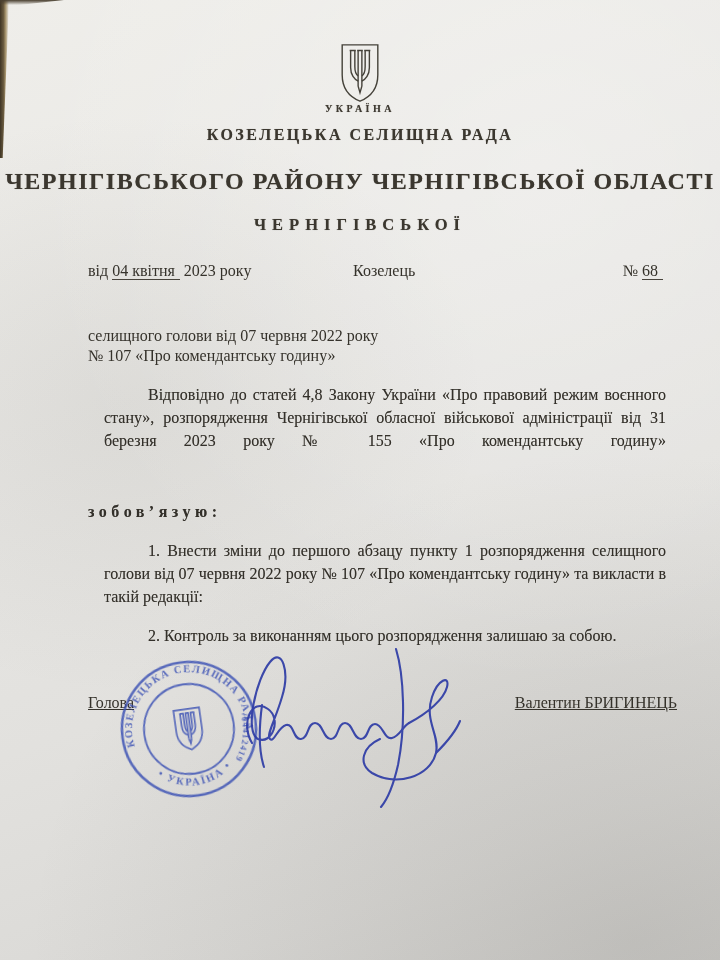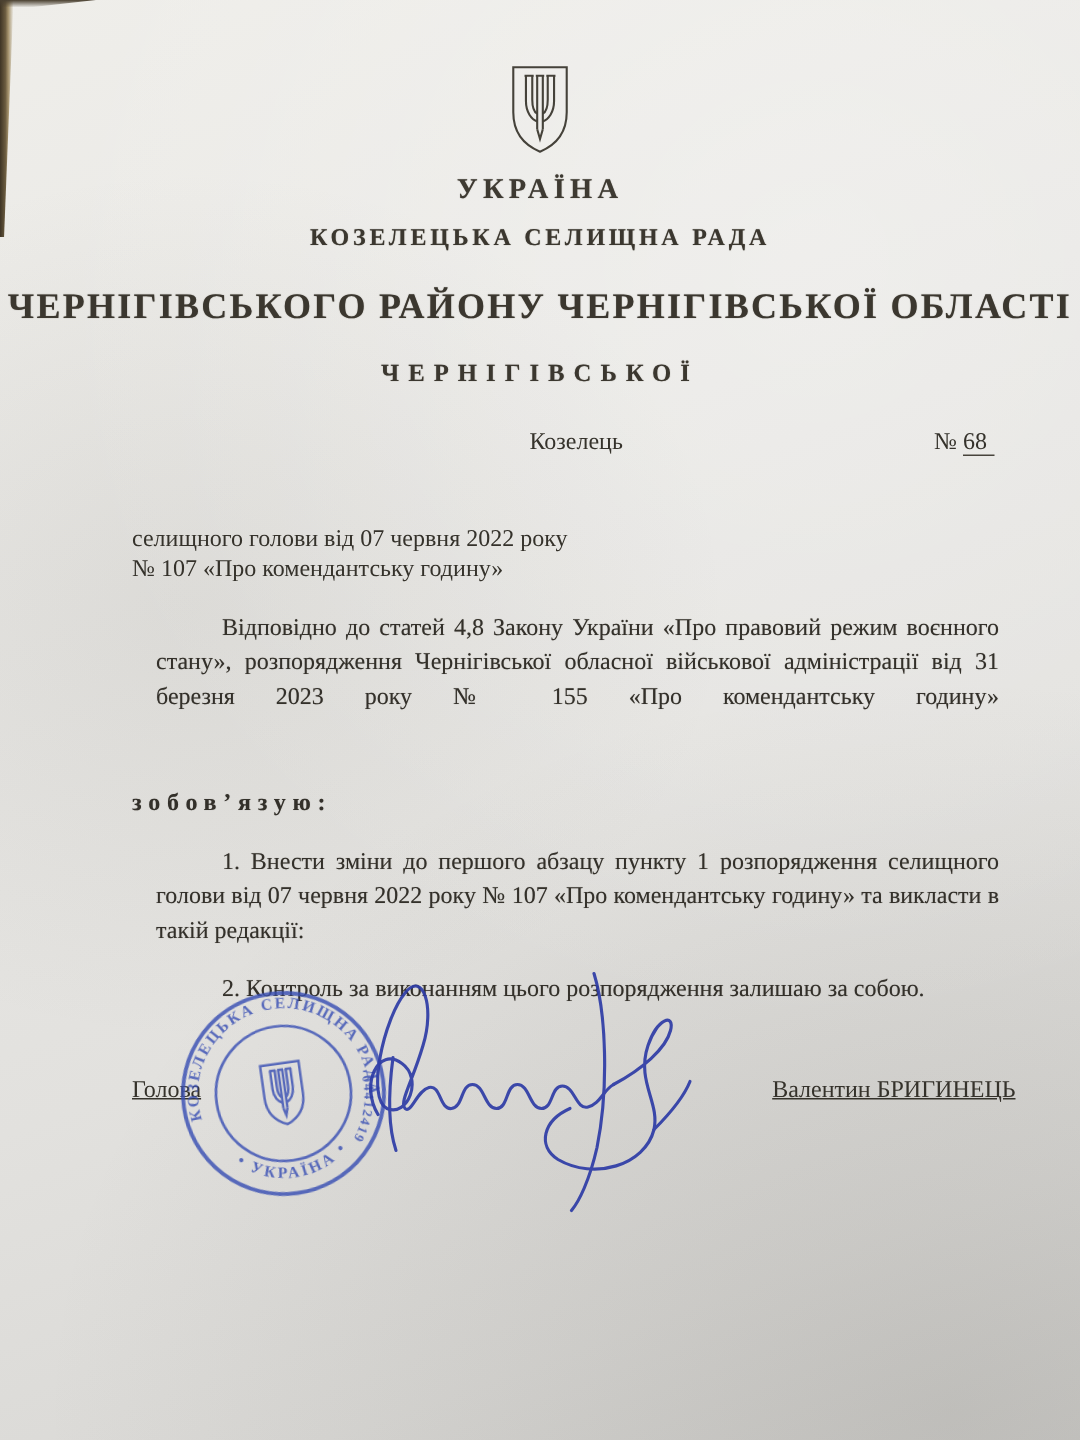--- a/index.html
+++ b/index.html
@@ -18,21 +18,21 @@
     background:linear-gradient(to right,#3e3424 0%,#6b5c40 40%,#a6946e 62%,rgba(166,148,110,0) 100%);
     clip-path:polygon(0 0,100% 0,30% 100%,0 100%);
   }
   .photo-edge-top{
     position:absolute;left:0;top:0;width:64px;height:5px;z-index:5;
     background:linear-gradient(to bottom,#4a4030,rgba(74,64,48,0));
     clip-path:polygon(0 0,100% 0,30% 100%,0 100%);
   }
   .hdr{ text-align:center; text-shadow:0 0 .7px rgba(62,56,44,.55); }
   .emblem-wrap{padding-top:43px;text-align:center;height:60px;}
-  .country{margin-top:13px;font-weight:bold;font-size:19px;letter-spacing:3.5px;color:#3e3a32;}
+  .country{font-weight:bold;font-size:10px;letter-spacing:3.5px;color:#3e3a32;}
   .council{margin-top:12px;font-weight:bold;font-size:16px;letter-spacing:2.5px;color:#3b372f;}
   .region{margin-top:24px;font-weight:bold;font-size:24px;letter-spacing:1.5px;color:#3b372f;}
   .doctype{margin-top:20px;font-weight:bold;font-size:16.5px;letter-spacing:6px;color:#3b372f;}
   .date-row{position:relative;height:20px;margin:27px 57px 0 88px;font-size:16px;}
   .date-left{position:absolute;left:0;top:0;}
   .date-place{position:absolute;left:265px;top:0;}
   .date-no{position:absolute;right:0;top:0;}
   .u{border-bottom:1px solid #48443c;padding-right:5px;}
   .subject{margin:44px 80px 0 88px;font-size:16px;line-height:20px;}
   .body-text{margin:17px 38px 0 88px;font-size:16px;line-height:23px;color:#33302a;text-shadow:0 0 .6px rgba(55,50,40,.4);}
@@ -76,20 +76,25 @@
         </g>
     </svg>
   </div>
 
   <div class="hdr country">УКРАЇНА</div>
   <div class="hdr council">КОЗЕЛЕЦЬКА СЕЛИЩНА РАДА</div>
   <div class="hdr region">ЧЕРНІГІВСЬКОГО РАЙОНУ ЧЕРНІГІВСЬКОЇ ОБЛАСТІ</div>
   <div class="hdr doctype">ЧЕРНІГІВСЬКОЇ</div>
 
   <div class="date-row">
+    <span class="date-left">
+      <span>від</span>
+      <span class="u">04 квітня</span>
+      <span>2023 року</span>
+    </span>
     <span class="date-place">Козелець</span>
     <span class="date-no">
       <span>№</span>
       <span class="u">68</span>
     </span>
   </div>
 
   <div class="subject">
     <div>селищного голови від 07 червня 2022 року</div>
     <div>№ 107 «Про комендантську годину»</div>

